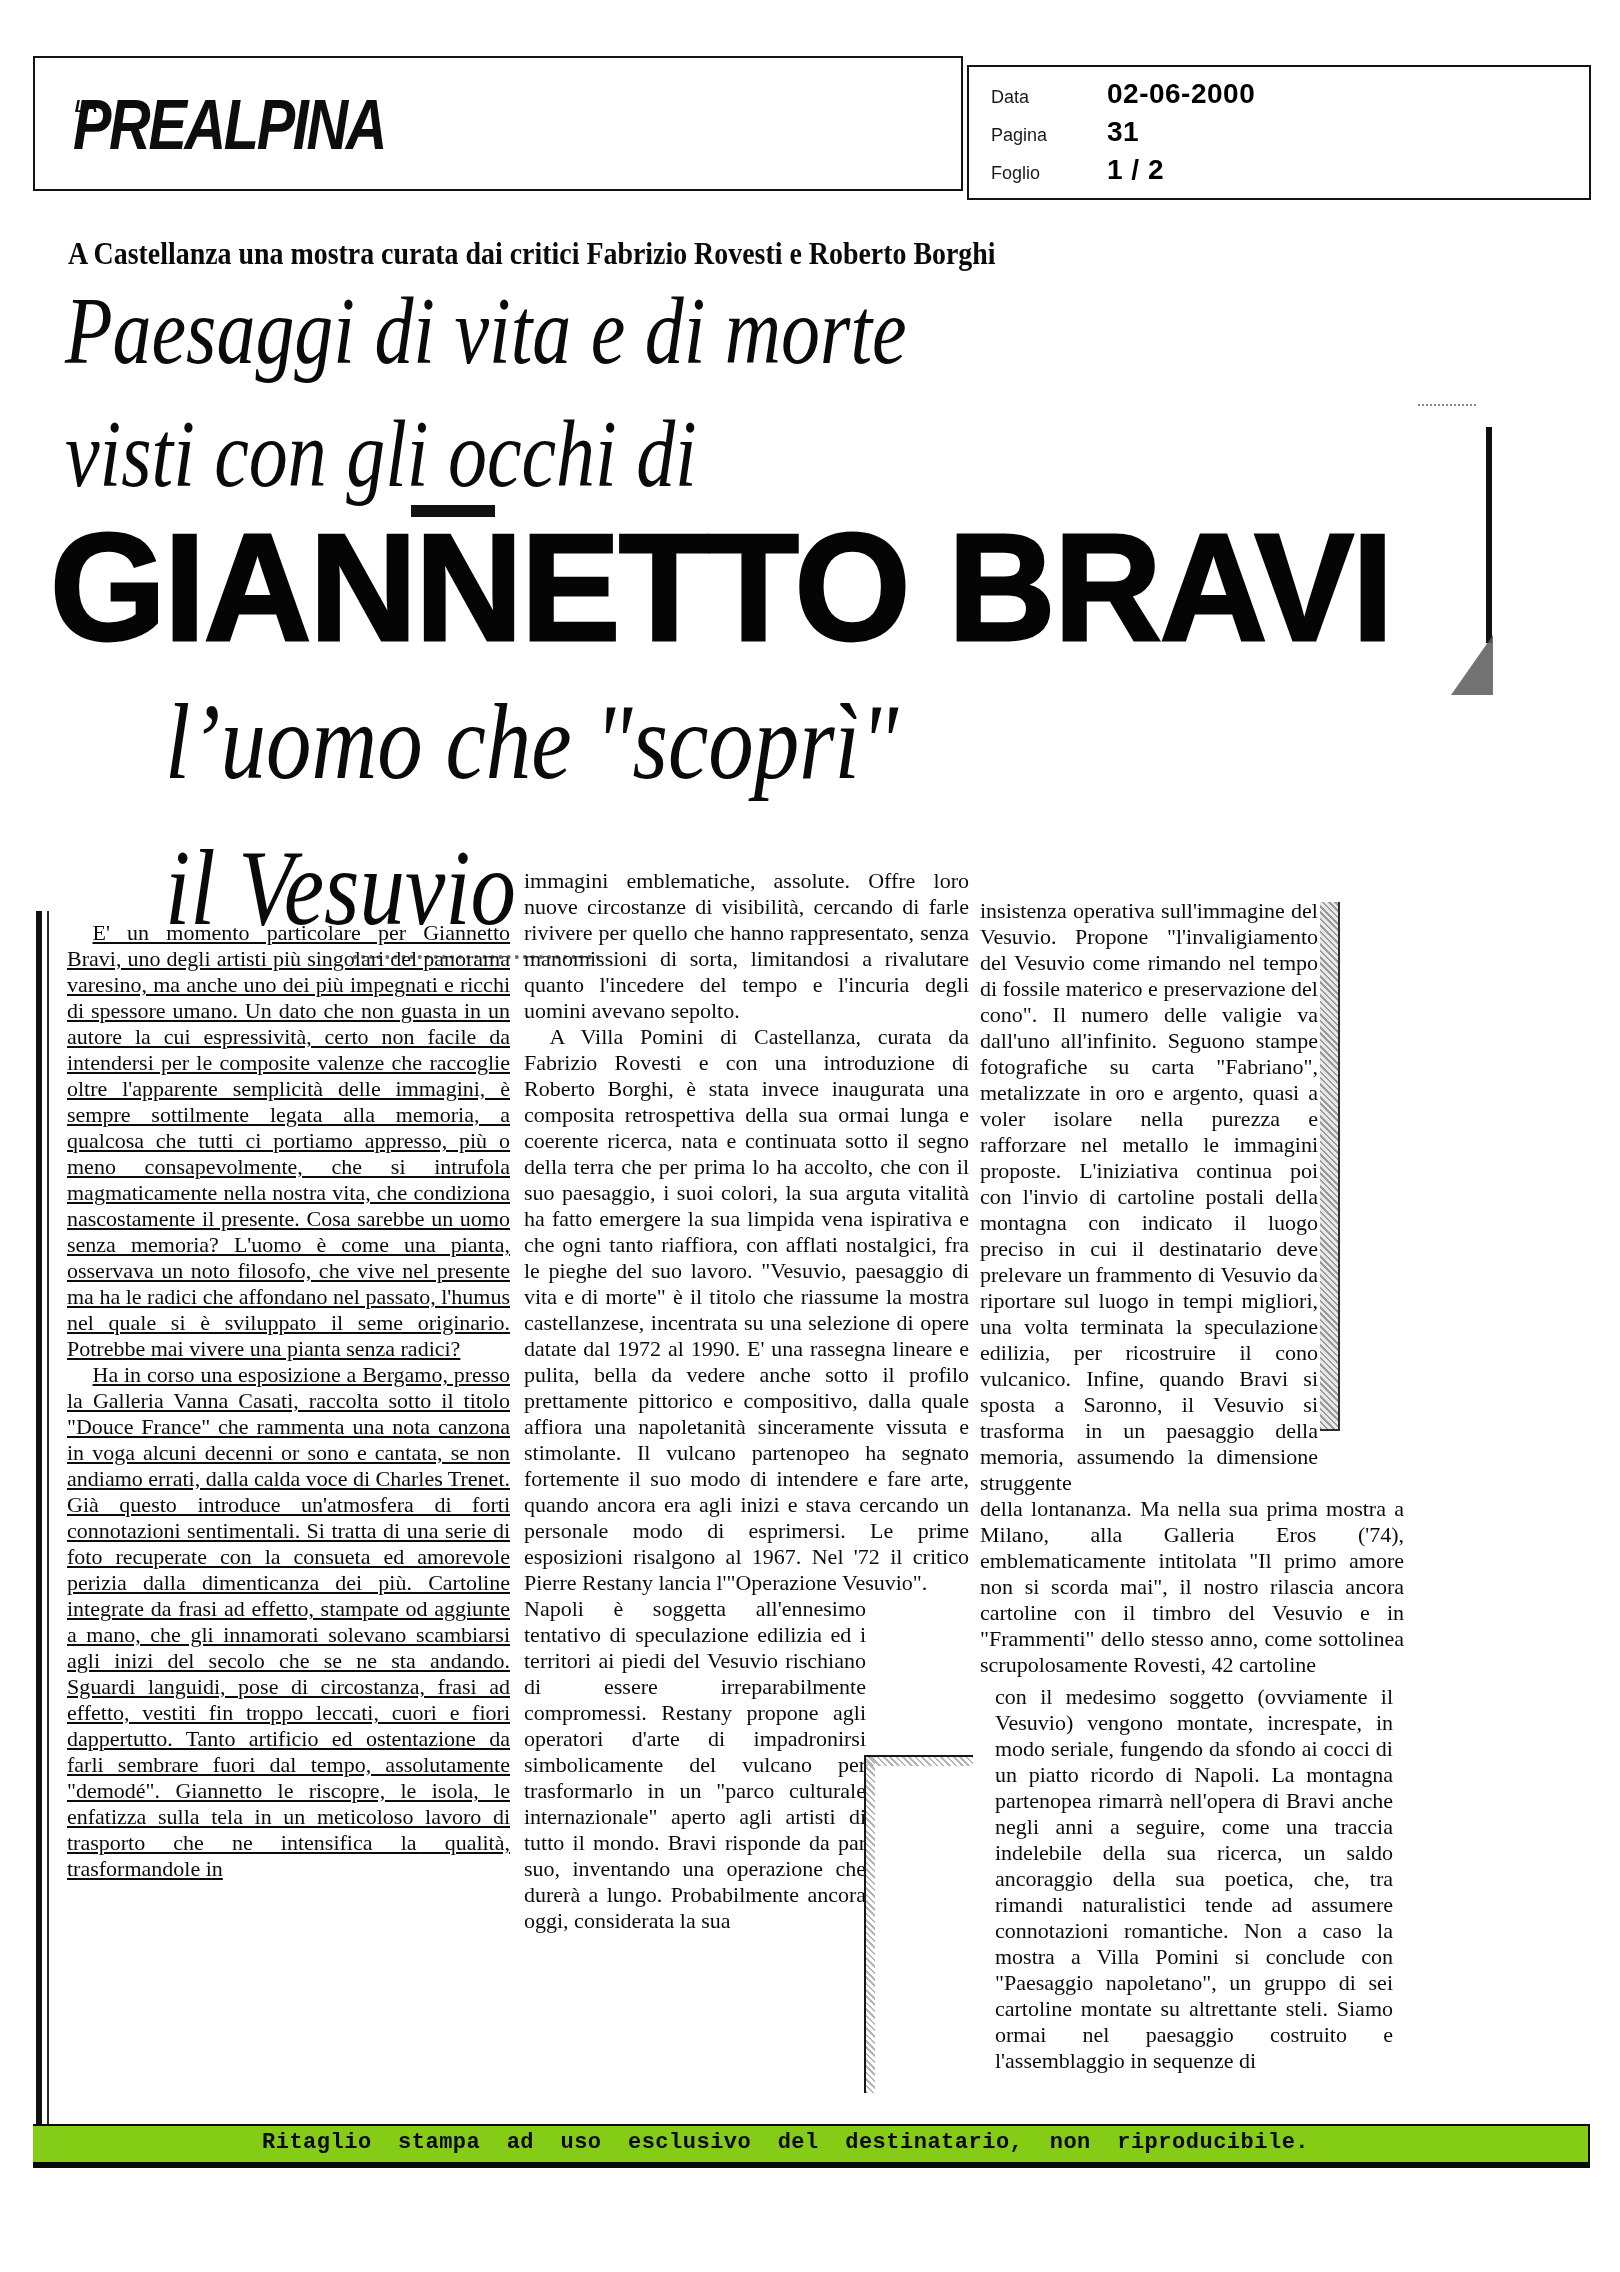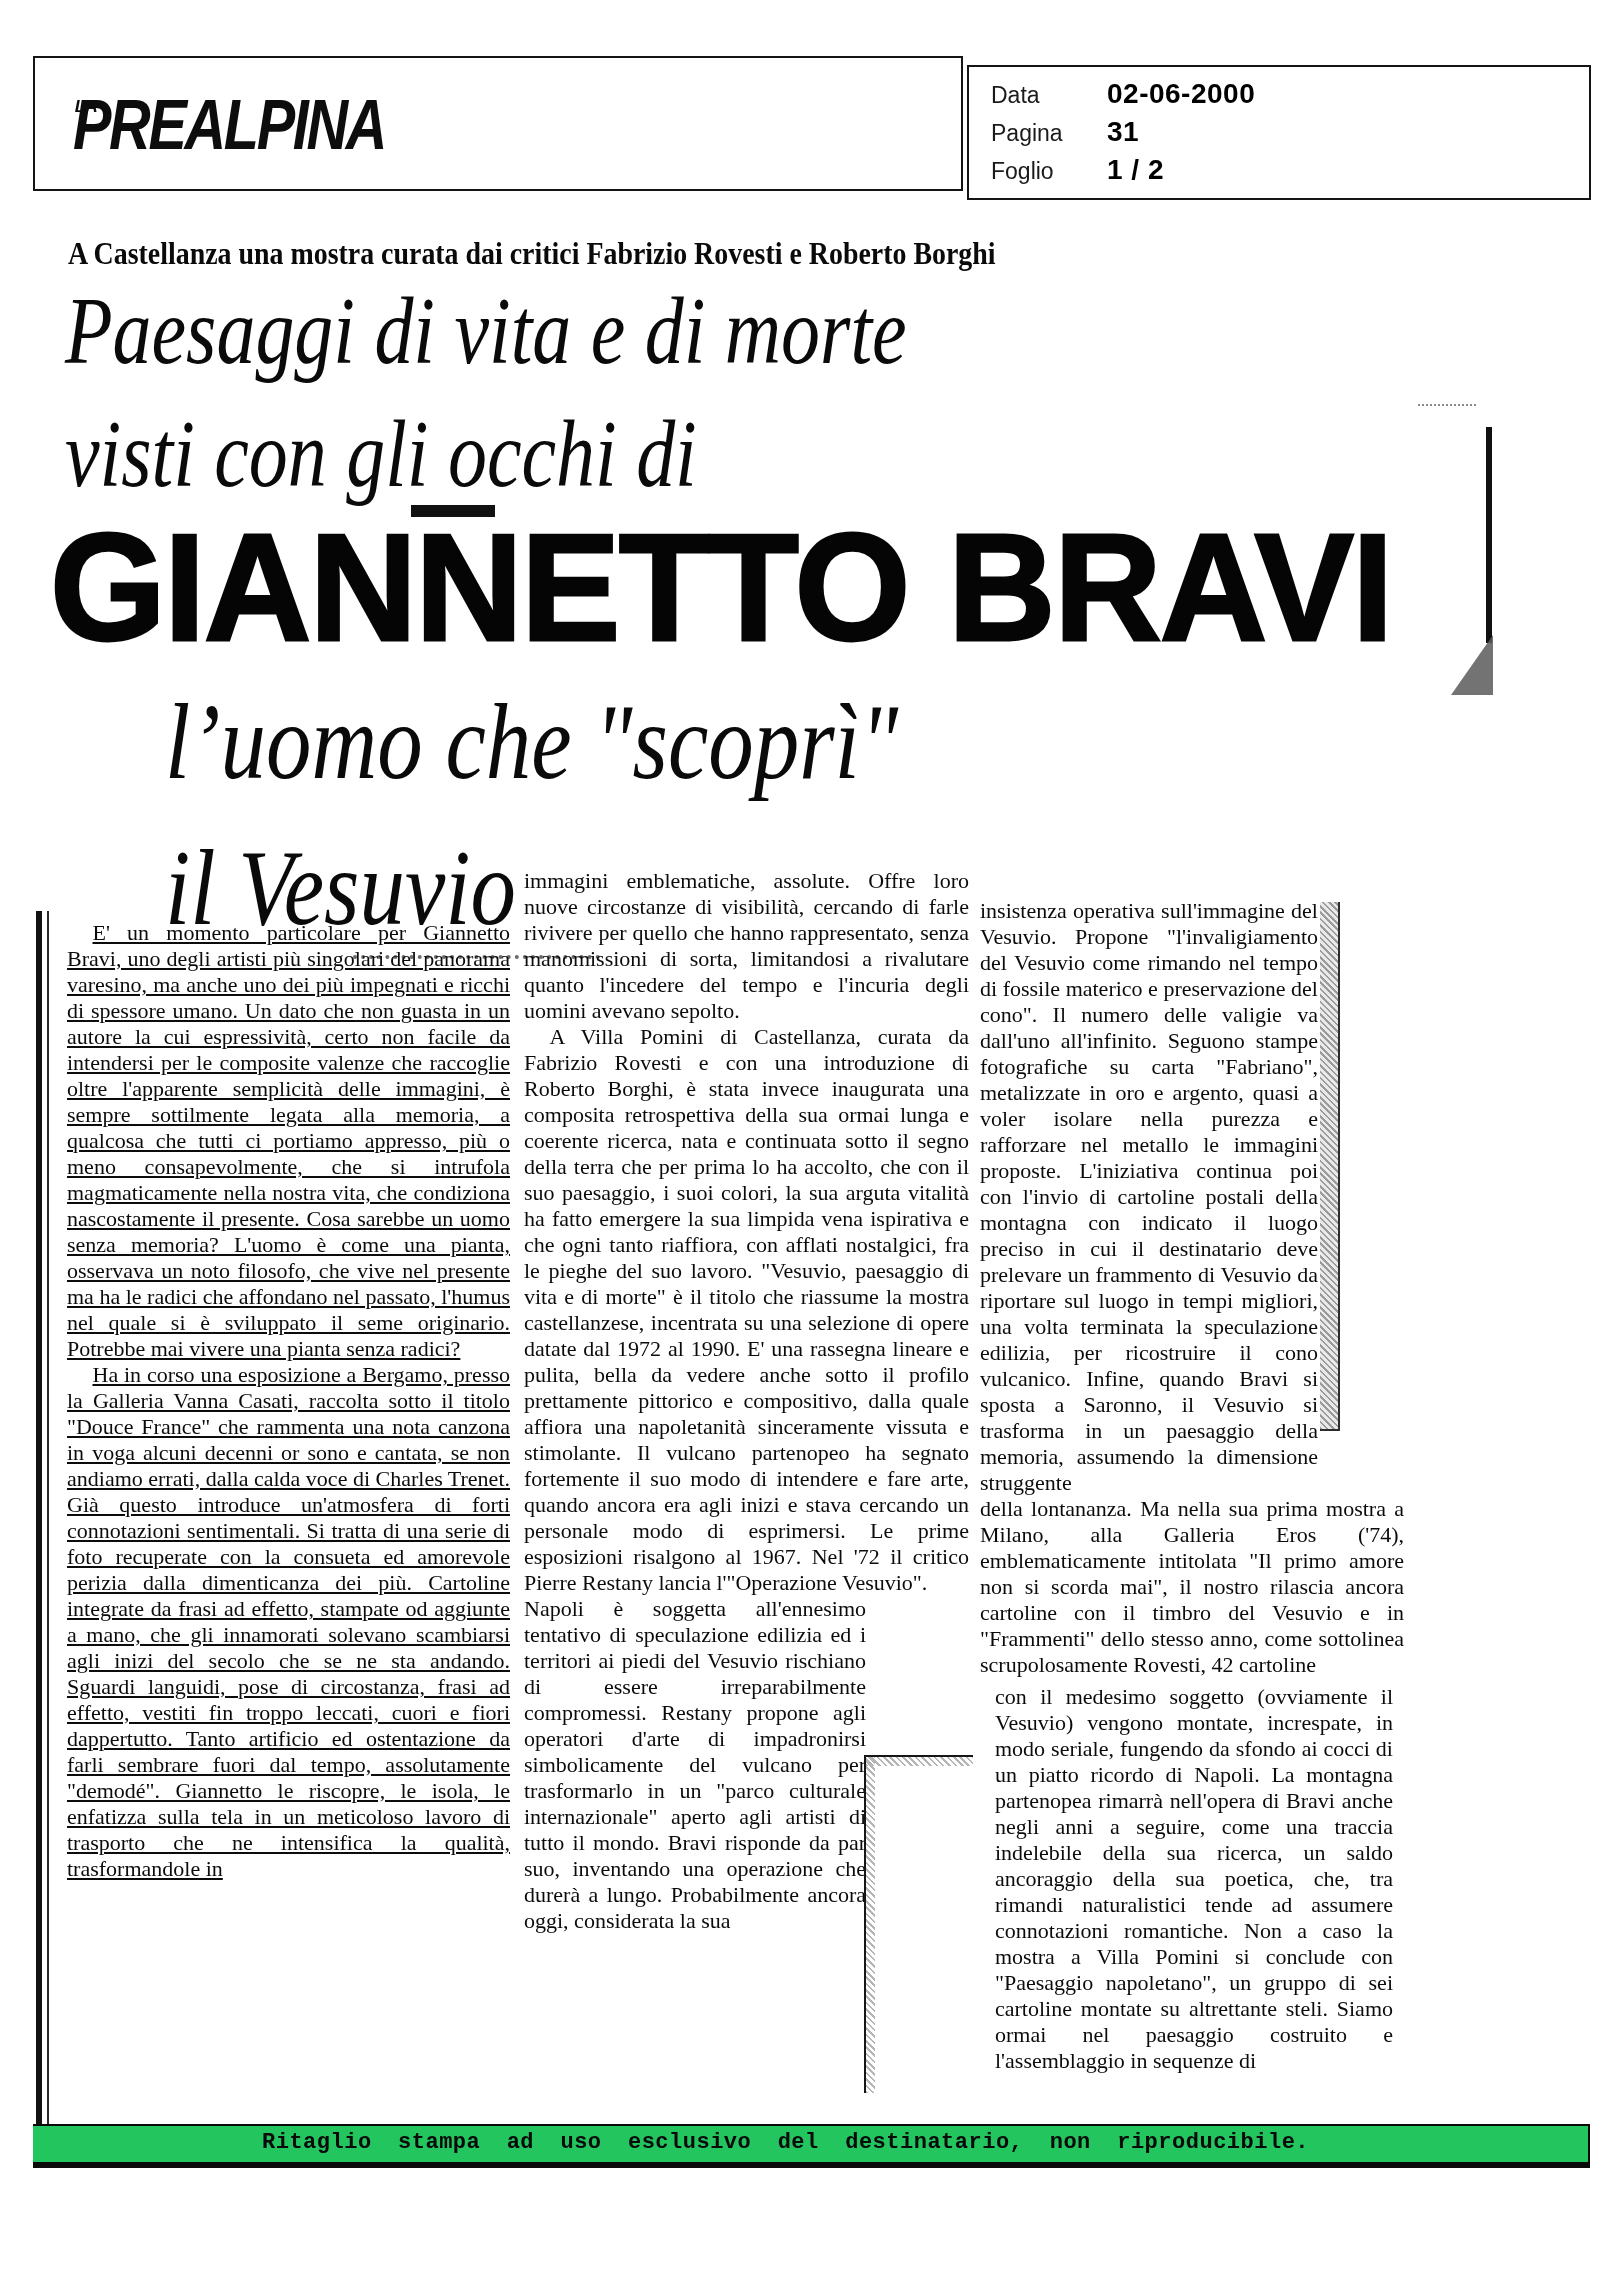--- a/index.html
+++ b/index.html
@@ -16,21 +16,21 @@
   .hdr-box{position:absolute;border:2.7px solid #141414;background:#fff;}
   .hdr-left{left:33px;top:56px;width:926px;height:131px;}
   .hdr-right{left:967px;top:65px;width:620px;height:131px;}
   .logo{position:absolute;left:38px;top:31px;font-family:"Liberation Sans",sans-serif;
         font-style:italic;font-weight:bold;}
   .logo-la{position:absolute;left:1.8px;top:7.3px;font-size:17.3px;letter-spacing:0;}
   .logo-name{font-size:67px;letter-spacing:-2.7px;display:inline-block;
              transform:scaleX(0.86) scaleY(1.05);transform-origin:left top;line-height:1;}
   .meta-rows{position:absolute;left:22px;top:11px;width:573px;}
   .meta-row{display:flex;align-items:baseline;height:38px;}
-  .meta-label{width:116px;font-family:"Liberation Sans",sans-serif;font-size:23px;color:#1a1a1a;}
+  .meta-label{width:116px;font-family:"Liberation Sans",sans-serif;font-size:18px;color:#1a1a1a;}
   .meta-value{font-family:"Liberation Sans",sans-serif;font-weight:bold;font-size:28px;
               letter-spacing:0.5px;color:#000000;}
   
   .kicker{position:absolute;left:68px;top:236px;font-size:31px;font-weight:600;
           white-space:nowrap;transform:scaleX(0.9);transform-origin:left top;color:#0a0a0a;}
   .headline{position:absolute;font-style:italic;font-weight:500;white-space:nowrap;
             transform:scaleX(0.82);transform-origin:left top;line-height:1;color:#0a0a0a;}
   .headline-1{left:65px;top:284px;font-size:95px;}
   .headline-2{left:65px;top:407px;font-size:95px;}
   .occhi-underline{position:absolute;left:411px;top:505px;width:84px;height:11.8px;background:#111;}
@@ -70,21 +70,21 @@
                border-right:2.7px solid #2d2d2d;border-bottom:2.7px solid #2d2d2d;}
   
   .corner-box{position:absolute;left:864px;top:1755px;width:107px;height:336px;
               border-left:2.7px solid #161616;border-top:2.7px solid #161616;
               background:
                 repeating-linear-gradient(45deg,rgba(120,120,120,.55) 0 1.8px,rgba(255,255,255,0) 1.8px 4.5px) left top/9px 100% no-repeat,
                 repeating-linear-gradient(45deg,rgba(120,120,120,.55) 0 1.8px,rgba(255,255,255,0) 1.8px 4.5px) left top/100% 9px no-repeat;}
   
   .footer-band{position:absolute;left:33px;top:2124px;width:1555px;height:36px;
                border-top:2.7px solid #0a0a0a;border-bottom:6.4px solid #0a0a0a;
-               border-right:2.7px solid #0a0a0a;background:#22c55e;}
+               border-right:2.7px solid #0a0a0a;background:#84cc16;}
   .footer-text{position:absolute;left:229px;top:3.6px;font-family:"Liberation Mono",monospace;
                font-weight:bold;font-size:22px;letter-spacing:0.5px;word-spacing:12.7px;
                white-space:nowrap;color:#0a0a0a;}
 </style>
 </head>
 <body>
 
 <div class="page">
 
   <div class="hdr-box hdr-left">

